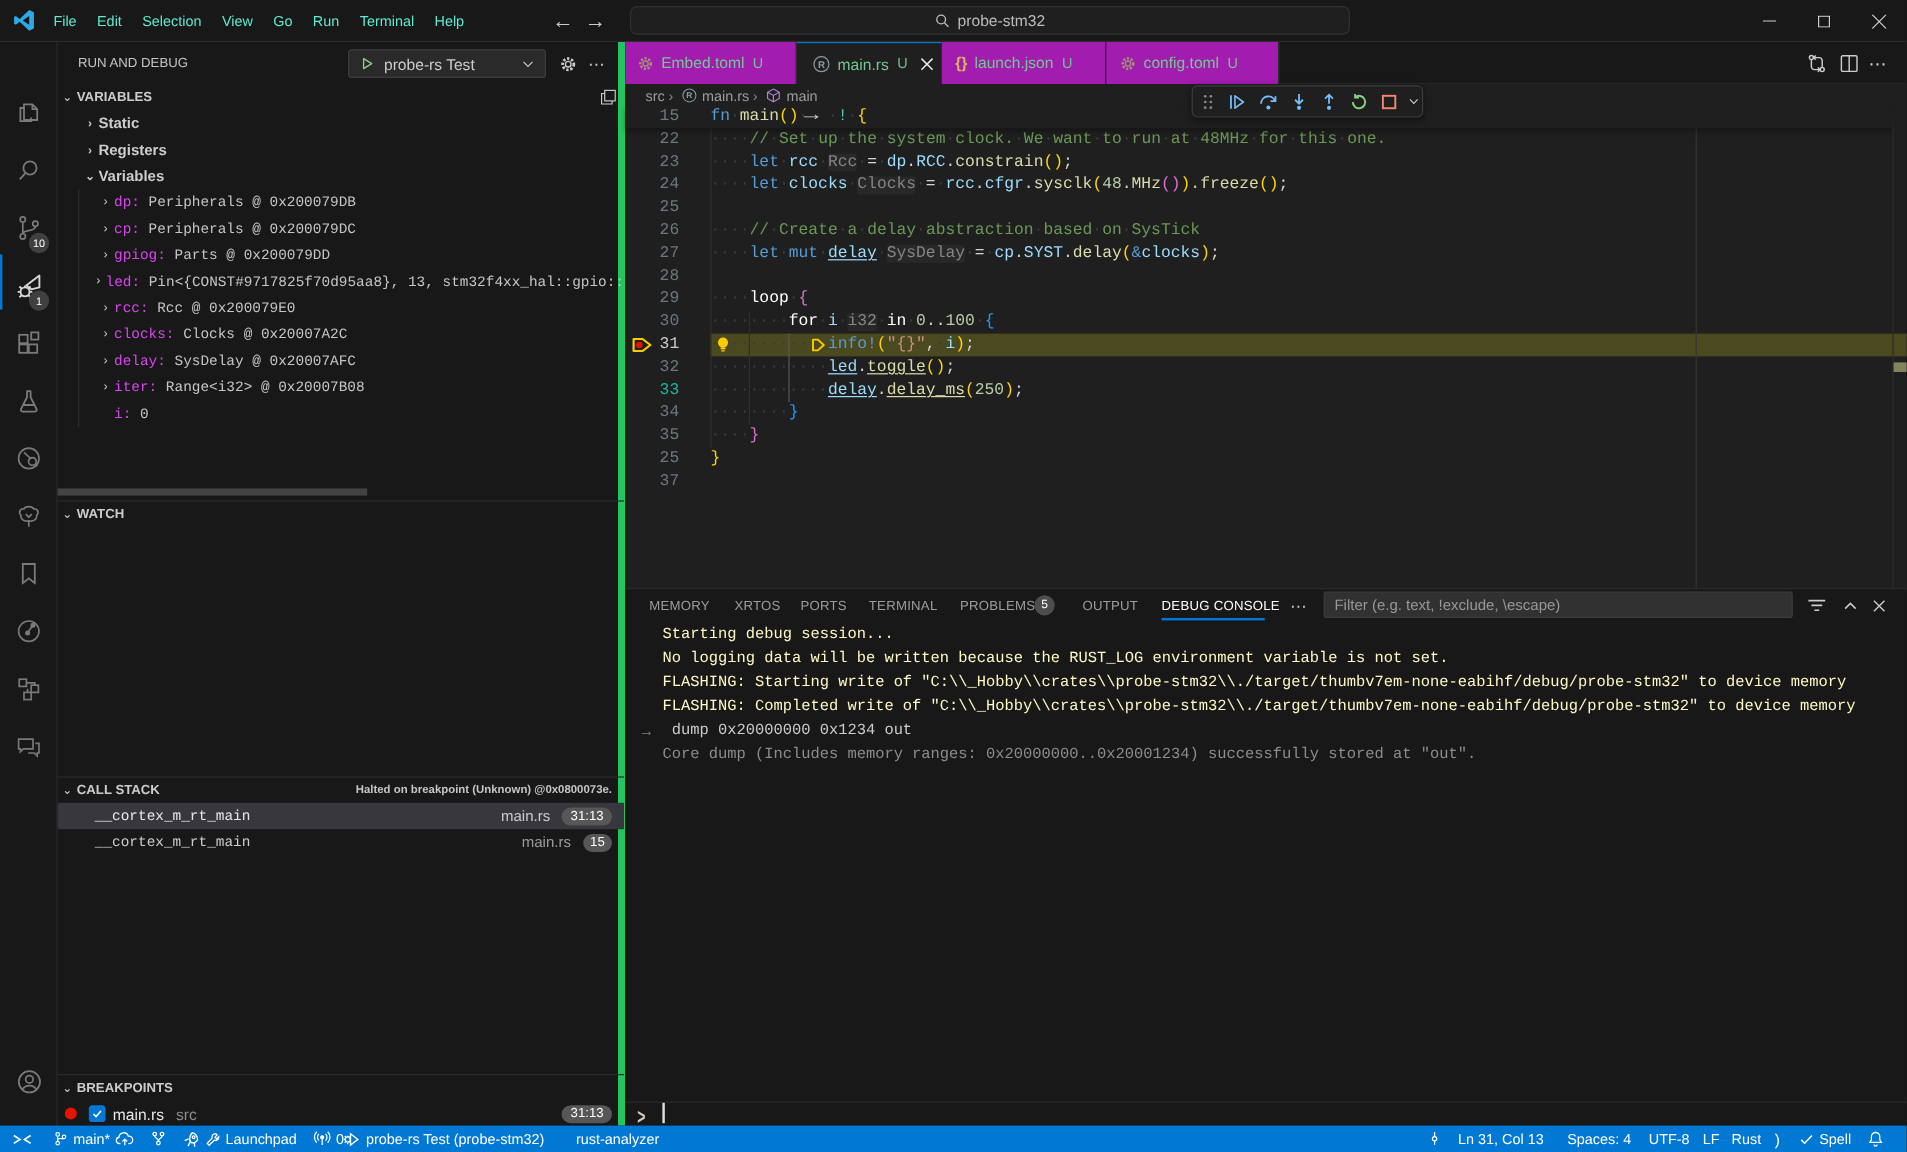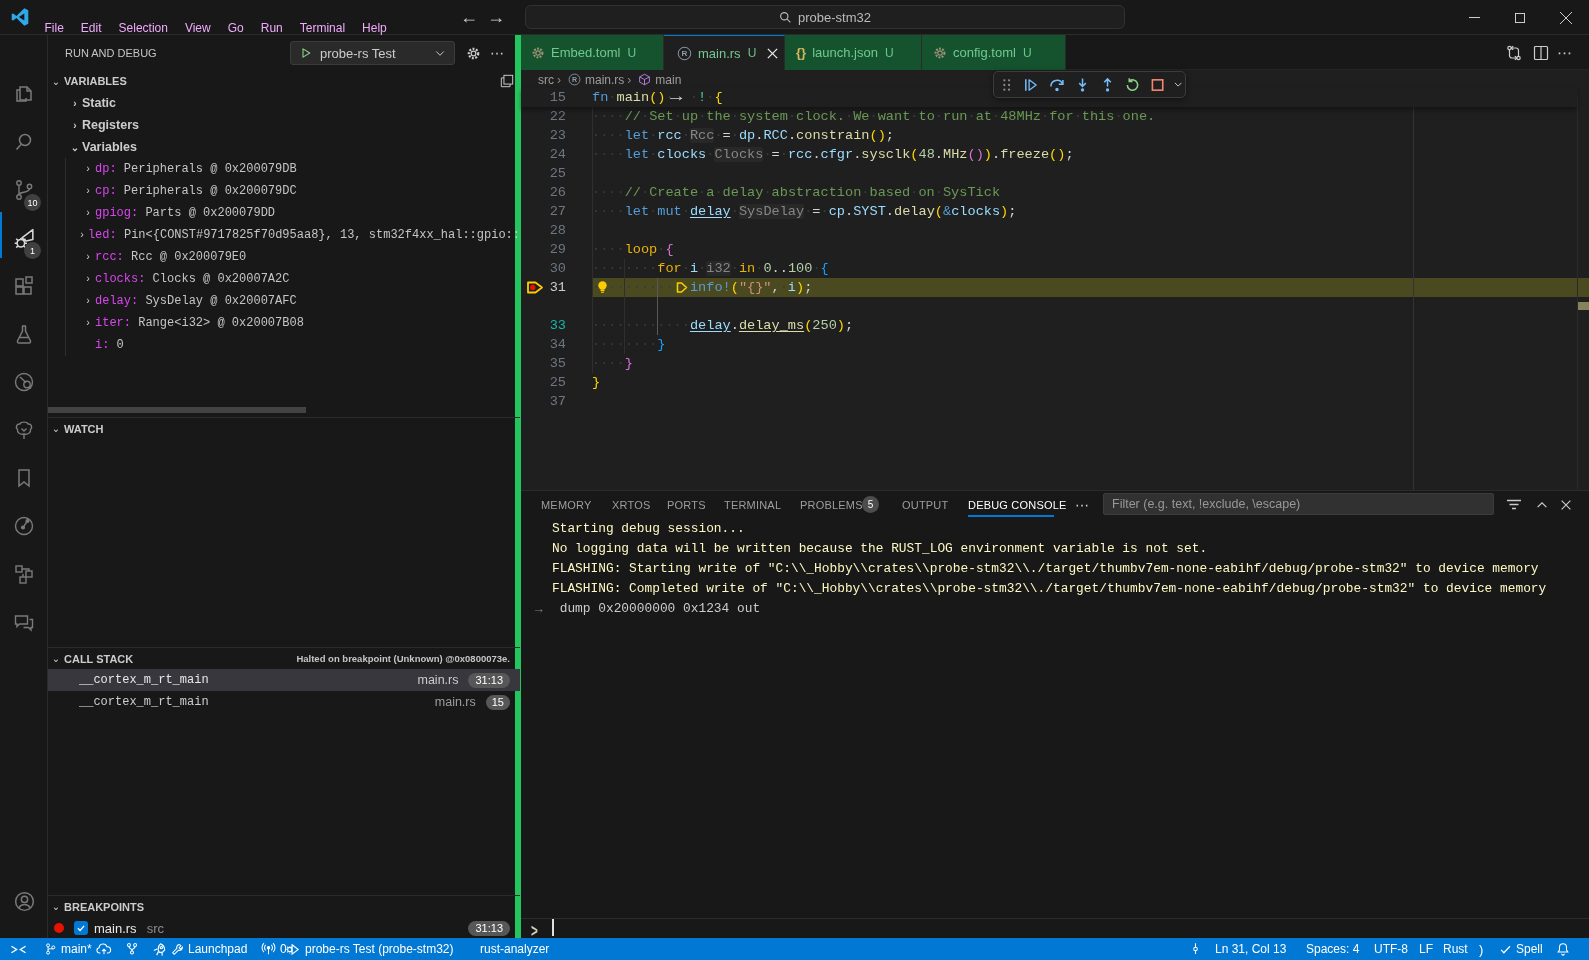--- a/index.html
+++ b/index.html
@@ -1,48 +1,48 @@
 <!DOCTYPE html>
 <html><head><meta charset="utf-8"><style>
 *{margin:0;padding:0;box-sizing:border-box}
 html,body{width:1589px;height:960px;background:#181818;overflow:hidden;font-family:"Liberation Sans",sans-serif;color:#ccc}
 .abs{position:absolute}
 #app{position:relative;width:1589px;height:960px}
 
 #titlebar{position:absolute;left:0;top:0;width:1589px;height:35px;background:#181818;border-bottom:1px solid #2b2b2b}
-#menus{position:absolute;left:36px;top:0;height:35px;display:flex;align-items:flex-end;font-size:12px;color:#f0abfc}
+#menus{position:absolute;left:36px;top:0;height:35px;display:flex;align-items:center;font-size:12px;color:#5eead4}
 #menus span{padding:0 8.5px}
 #navarrows{position:absolute;left:460px;top:0;height:35px;display:flex;align-items:center;gap:9px;color:#cccccc;font-size:18px}
 #searchbox{position:absolute;left:525px;top:5px;width:600px;height:24px;background:#1f1f1f;border:1px solid #313131;border-radius:6px;display:flex;align-items:center;justify-content:center;color:#bbb;font-size:13px}
 #wincontrols{position:absolute;right:0;top:0;height:35px;display:flex}
 .wc{width:46px;height:35px;display:flex;align-items:center;justify-content:center;color:#ccc}
 
 #activitybar{position:absolute;left:0;top:35px;width:48px;height:903px;background:#181818;border-right:1px solid #2b2b2b}
 .ai{position:absolute;left:0;width:48px;height:48px;display:flex;align-items:center;justify-content:center}
 .badge{position:absolute;background:#404040;color:#fff;border-radius:50%;font-size:9px;display:flex;align-items:center;justify-content:center}
 
 #sidebar{position:absolute;left:48px;top:35px;width:473px;height:903px;background:#181818;border-right:6px solid #22c55e}
 .sechead{position:absolute;left:0;width:472px;height:22px;display:flex;align-items:center;font-size:11px;font-weight:bold;color:#ccc;border-top:1px solid #2b2b2b}
 .chev{display:inline-block;width:16px;text-align:center;color:#ccc;font-weight:normal;font-size:10px}
 .mono{font-family:"Liberation Mono",monospace}
 .trow{position:absolute;left:0;width:472px;height:22px;display:flex;align-items:center;font-size:12px;white-space:pre}
 .tname{color:#d946ef}.tval{color:#c5c5c5}
 .tchev{color:#ccc;font-size:10px;width:14px;display:inline-block;text-align:center}
 
 #editor{position:absolute;left:521px;top:35px;width:1068px;height:455px;background:#1f1f1f}
 #tabs{position:absolute;left:521px;top:35px;width:1068px;height:35px;background:#181818;border-bottom:1px solid #252525}
-.tab{position:absolute;top:35px;height:35px;display:flex;align-items:center;font-size:13px;color:#73c991;border-right:1px solid #2b2b2b;background:#14532d}
+.tab{position:absolute;top:35px;height:35px;display:flex;align-items:center;font-size:13px;color:#73c991;border-right:1px solid #2b2b2b;background:#a21caf}
 .tab .u{margin-left:7px;opacity:.95}
 #tab2{background:#1f1f1f;border-top:1.5px solid #0078d4}
 #breadcrumb{position:absolute;left:521px;top:70px;width:1068px;height:19px;display:flex;align-items:center;font-size:12px;color:#9d9d9d;background:#1f1f1f}
 #sticky{position:absolute;left:521px;top:88px;width:1056px;height:19px;background:#1f1f1f;box-shadow:0 3px 4px rgba(0,0,0,.35);z-index:3}
 .cl{position:absolute;left:521px;width:1056px;height:19px;font:13.6px "Liberation Mono",monospace;line-height:19px;white-space:pre}
 .lnum{position:absolute;left:0;width:45px;text-align:right;color:#6e7681;display:inline-block}
 .ct{position:absolute;left:71px}
-.w{color:#3b3b3b}.k{color:#569cd6}.c{color:#eab308}.f{color:#dcdcaa}.v{color:#9cdcfe}.n{color:#b5cea8}.s{color:#ce9178}.m{color:#6a9955}.i{color:#868686}.p{color:#d4d4d4}
+.w{color:#3b3b3b}.k{color:#569cd6}.c{color:#ffffff}.f{color:#dcdcaa}.v{color:#9cdcfe}.n{color:#b5cea8}.s{color:#ce9178}.m{color:#6a9955}.i{color:#868686}.p{color:#d4d4d4}
 .g1{color:#ffd700}.g2{color:#da70d6}.g3{color:#179fff}.t{color:#4ec9b0}
 .ul{text-decoration:underline;text-underline-offset:2px}
 .guide{position:absolute;width:1px;background:#2f2f2f;z-index:1}
 
 #panel{position:absolute;left:521px;top:490px;width:1068px;height:448px;background:#181818;border-top:1px solid #2b2b2b}
 .ptab{position:absolute;top:0;height:27px;display:flex;align-items:center;font-size:11px;color:#9d9d9d;letter-spacing:.2px}
 .pline{position:absolute;left:31px;font:12.85px "Liberation Mono",monospace;line-height:20px;white-space:pre;color:#fef9c3}
 
 #statusbar{position:absolute;left:0;top:938px;width:1589px;height:22px;background:#0078d4;color:#fff;font-size:12px}
 .sbi{position:absolute;top:0;height:22px;display:flex;align-items:center;gap:4px;white-space:nowrap}
@@ -248,20 +248,21 @@
 <div class="cl" style="top:107px;z-index:2"><span class="lnum" style="color:#6e7681">22</span><span class="ct"><i class="w">····</i><span class="m">//</span><i class="w">·</i><span class="m">Set</span><i class="w">·</i><span class="m">up</span><i class="w">·</i><span class="m">the</span><i class="w">·</i><span class="m">system</span><i class="w">·</i><span class="m">clock.</span><i class="w">·</i><span class="m">We</span><i class="w">·</i><span class="m">want</span><i class="w">·</i><span class="m">to</span><i class="w">·</i><span class="m">run</span><i class="w">·</i><span class="m">at</span><i class="w">·</i><span class="m">48MHz</span><i class="w">·</i><span class="m">for</span><i class="w">·</i><span class="m">this</span><i class="w">·</i><span class="m">one.</span></span></div>
 <div class="cl" style="top:126px;z-index:2"><span class="lnum" style="color:#6e7681">23</span><span class="ct"><i class="w">····</i><span class="k">let</span><i class="w">·</i><span class="v">rcc</span><i class="w">·</i><span class="i">Rcc</span><i class="w">·</i><span class="p">=</span><i class="w">·</i><span class="v">dp</span><span class="p">.</span><span class="v">RCC</span><span class="p">.</span><span class="f">constrain</span><span class="g1">()</span><span class="p">;</span></span></div>
 <div class="cl" style="top:145px;z-index:2"><span class="lnum" style="color:#6e7681">24</span><span class="ct"><i class="w">····</i><span class="k">let</span><i class="w">·</i><span class="v">clocks</span><i class="w">·</i><span class="i">Clocks</span><i class="w">·</i><span class="p">=</span><i class="w">·</i><span class="v">rcc</span><span class="p">.</span><span class="v">cfgr</span><span class="p">.</span><span class="f">sysclk</span><span class="g1">(</span><span class="n">48</span><span class="p">.</span><span class="f">MHz</span><span class="g2">()</span><span class="g1">)</span><span class="p">.</span><span class="f">freeze</span><span class="g1">()</span><span class="p">;</span></span></div>
 <div class="cl" style="top:164px;z-index:2"><span class="lnum" style="color:#6e7681">25</span><span class="ct"></span></div>
 <div class="cl" style="top:183px;z-index:2"><span class="lnum" style="color:#6e7681">26</span><span class="ct"><i class="w">····</i><span class="m">//</span><i class="w">·</i><span class="m">Create</span><i class="w">·</i><span class="m">a</span><i class="w">·</i><span class="m">delay</span><i class="w">·</i><span class="m">abstraction</span><i class="w">·</i><span class="m">based</span><i class="w">·</i><span class="m">on</span><i class="w">·</i><span class="m">SysTick</span></span></div>
 <div class="cl" style="top:202px;z-index:2"><span class="lnum" style="color:#6e7681">27</span><span class="ct"><i class="w">····</i><span class="k">let</span><i class="w">·</i><span class="k">mut</span><i class="w">·</i><span class="v ul">delay</span><i class="w">·</i><span class="i">SysDelay</span><i class="w">·</i><span class="p">=</span><i class="w">·</i><span class="v">cp</span><span class="p">.</span><span class="v">SYST</span><span class="p">.</span><span class="f">delay</span><span class="g1">(</span><span class="k">&amp;</span><span class="v">clocks</span><span class="g1">)</span><span class="p">;</span></span></div>
 <div class="cl" style="top:221px;z-index:2"><span class="lnum" style="color:#6e7681">28</span><span class="ct"></span></div>
 <div class="cl" style="top:240px;z-index:2"><span class="lnum" style="color:#6e7681">29</span><span class="ct"><i class="w">····</i><span class="c">loop</span><i class="w">·</i><span class="g2">{</span></span></div>
 <div class="cl" style="top:259px;z-index:2"><span class="lnum" style="color:#6e7681">30</span><span class="ct"><i class="w">········</i><span class="c">for</span><i class="w">·</i><span class="v">i</span><i class="w">·</i><span class="i">i32</span><i class="w">·</i><span class="c">in</span><i class="w">·</i><span class="n">0</span><span class="p">..</span><span class="n">100</span><i class="w">·</i><span class="g3">{</span></span></div>
 <div class="cl" style="top:278px;z-index:2"><span class="lnum" style="color:#cccccc">31</span><span class="ct"><i class="w">············</i><span class="k">info!</span><span class="g1">(</span><span class="s">"{}"</span><span class="p">,</span><i class="w">·</i><span class="v">i</span><span class="g1">)</span><span class="p">;</span></span></div>
+<div class="cl" style="top:297px;z-index:2"><span class="lnum" style="color:#6e7681">32</span><span class="ct"><i class="w">············</i><span class="v ul">led</span><span class="p">.</span><span class="f ul">toggle</span><span class="g1">()</span><span class="p">;</span></span></div>
 <div class="cl" style="top:316px;z-index:2"><span class="lnum" style="color:#14b8a6">33</span><span class="ct"><i class="w">············</i><span class="v ul">delay</span><span class="p">.</span><span class="f ul">delay_ms</span><span class="g1">(</span><span class="n">250</span><span class="g1">)</span><span class="p">;</span></span></div>
 <div class="cl" style="top:335px;z-index:2"><span class="lnum" style="color:#6e7681">34</span><span class="ct"><i class="w">········</i><span class="g3">}</span></span></div>
 <div class="cl" style="top:354px;z-index:2"><span class="lnum" style="color:#6e7681">35</span><span class="ct"><i class="w">····</i><span class="g2">}</span></span></div>
 <div class="cl" style="top:373px;z-index:2"><span class="lnum" style="color:#6e7681">25</span><span class="ct"><span class="g1">}</span></span></div>
 <div class="cl" style="top:392px;z-index:2"><span class="lnum" style="color:#6e7681">37</span><span class="ct"></span></div>
 <div id="sticky"><span class="lnum" style="color:#6e7681;position:absolute;left:0">15</span><span style="position:absolute;left:71px"><span class="k">fn</span><i class="w">·</i><span class="f">main</span><span class="g1">()</span><i class="w">·</i><span class="p" style="display:inline-block;width:16.3px;transform:scale(1.5,1.15);transform-origin:50% 55%">→</span><i class="w">·</i><span class="t">!</span><i class="w">·</i><span class="g1">{</span></span></div>
 <svg class="abs" style="left:526px;top:280px;z-index:3" width="19" height="15" viewBox="0 0 19 15">
       <path d="M2 2.5h7.5l6.5 5-6.5 5H2z" fill="none" stroke="#ffcc00" stroke-width="1.8" stroke-linejoin="round"></path>
       <circle cx="6.8" cy="7.5" r="2.7" fill="#e51400"></circle>
     </svg>
@@ -379,20 +380,21 @@
       </svg>
  <svg class="abs" style="left:1038px;top:7px" width="14" height="14" viewBox="0 0 16 16">
         <path d="M3 3l10 10M13 3 3 13" fill="none" stroke="#ccc" stroke-width="1.3"></path>
       </svg>
  <div class="pline" style="top:28px">Starting debug session...</div>
  <div class="pline" style="top:48px">No logging data will be written because the RUST_LOG environment variable is not set.</div>
  <div class="pline" style="top:68px">FLASHING: Starting write of "C:\\_Hobby\\crates\\probe-stm32\\./target/thumbv7em-none-eabihf/debug/probe-stm32" to device memory</div>
  <div class="pline" style="top:88px">FLASHING: Completed write of "C:\\_Hobby\\crates\\probe-stm32\\./target/thumbv7em-none-eabihf/debug/probe-stm32" to device memory</div>
  <div class="pline" style="top:108px;color:#cccccc"> dump 0x20000000 0x1234 out</div>
  <div class="abs" style="left:11px;top:108px;color:#7f7f7f;font-size:13px;line-height:20px">→</div>
+ <div class="pline" style="top:128px;color:#8c8c8c">Core dump (Includes memory ranges: 0x20000000..0x20001234) successfully stored at "out".</div>
  <div class="abs" style="left:0;top:427px;width:1068px;height:1px;background:#2b2b2b"></div>
  <div class="abs" style="left:10px;top:429px;color:#d7ccc0;font-size:13px;font-weight:bold;transform:scale(.9,1.4);transform-origin:left top">&gt;</div>
  <div class="abs" style="left:31px;top:428px;width:1.7px;height:17px;background:#e0e0e0"></div>
 </div>
 <div id="statusbar">
  <div class="sbi" style="left:10px">
         <svg width="17" height="15" viewBox="0 0 18 16">
           <path d="M1.5 4.5 7 8l-5.5 3.5M16.5 4.5 11 8l5.5 3.5" fill="none" stroke="#fff" stroke-width="1.5"></path>
         </svg>
       </div>

